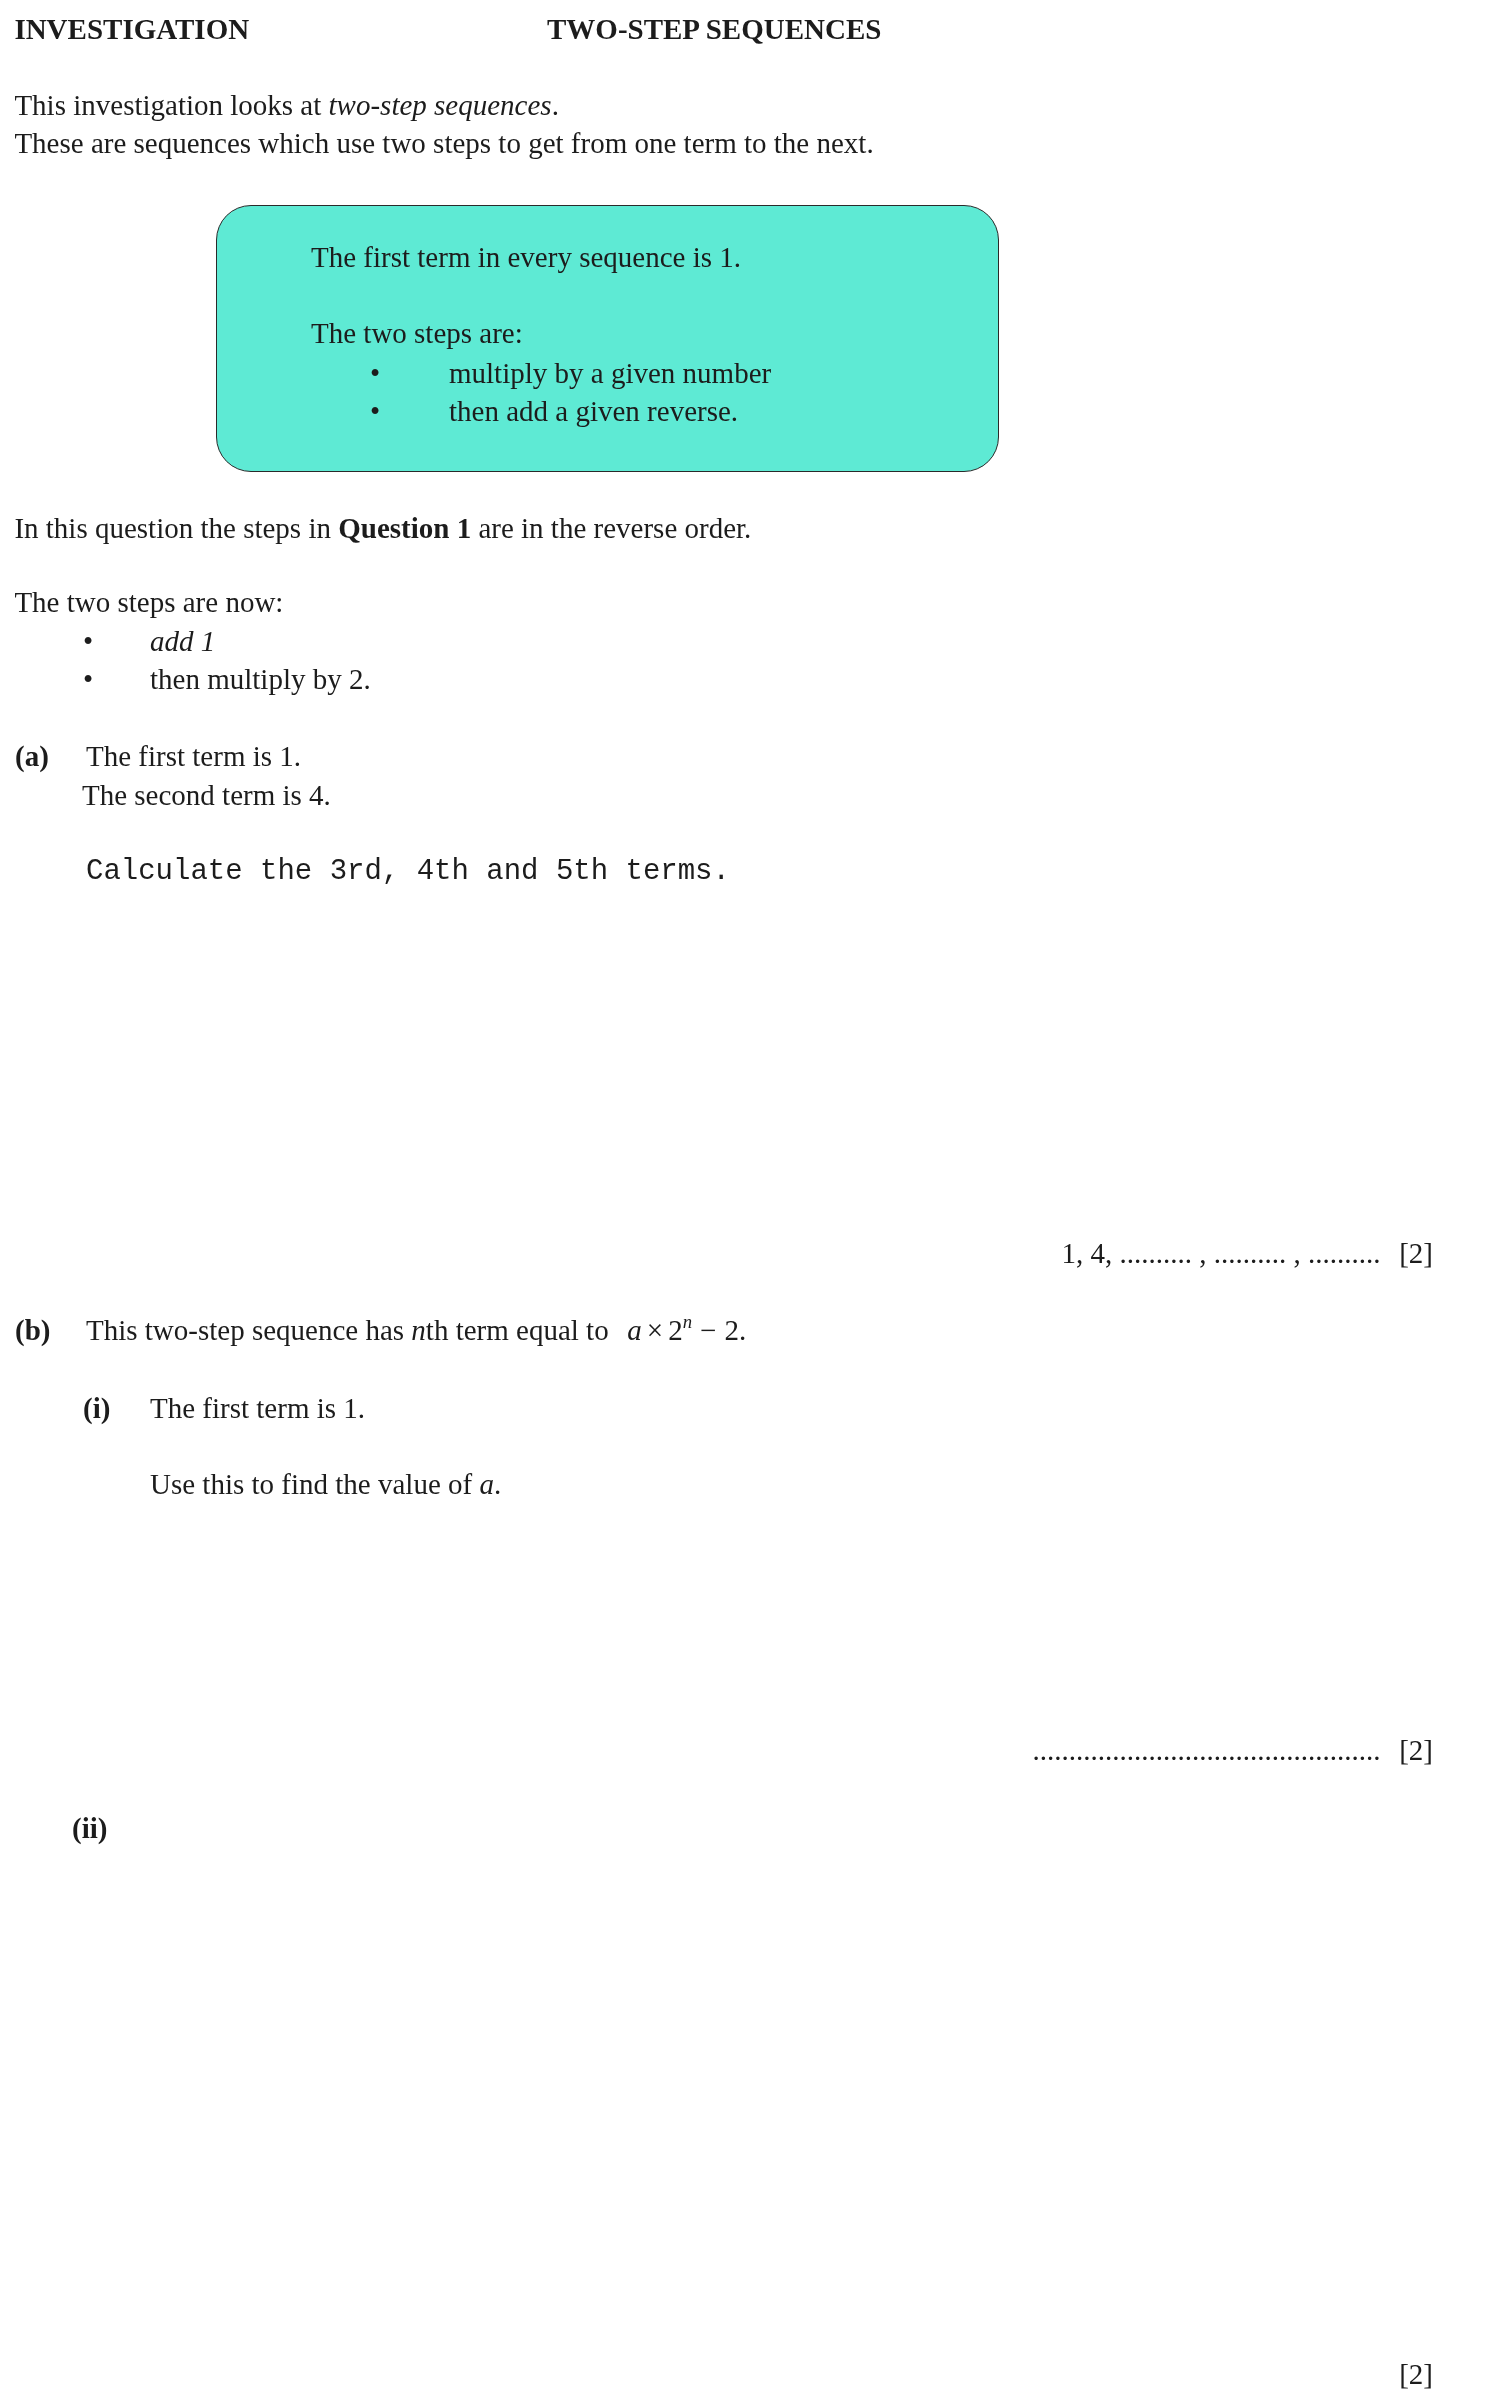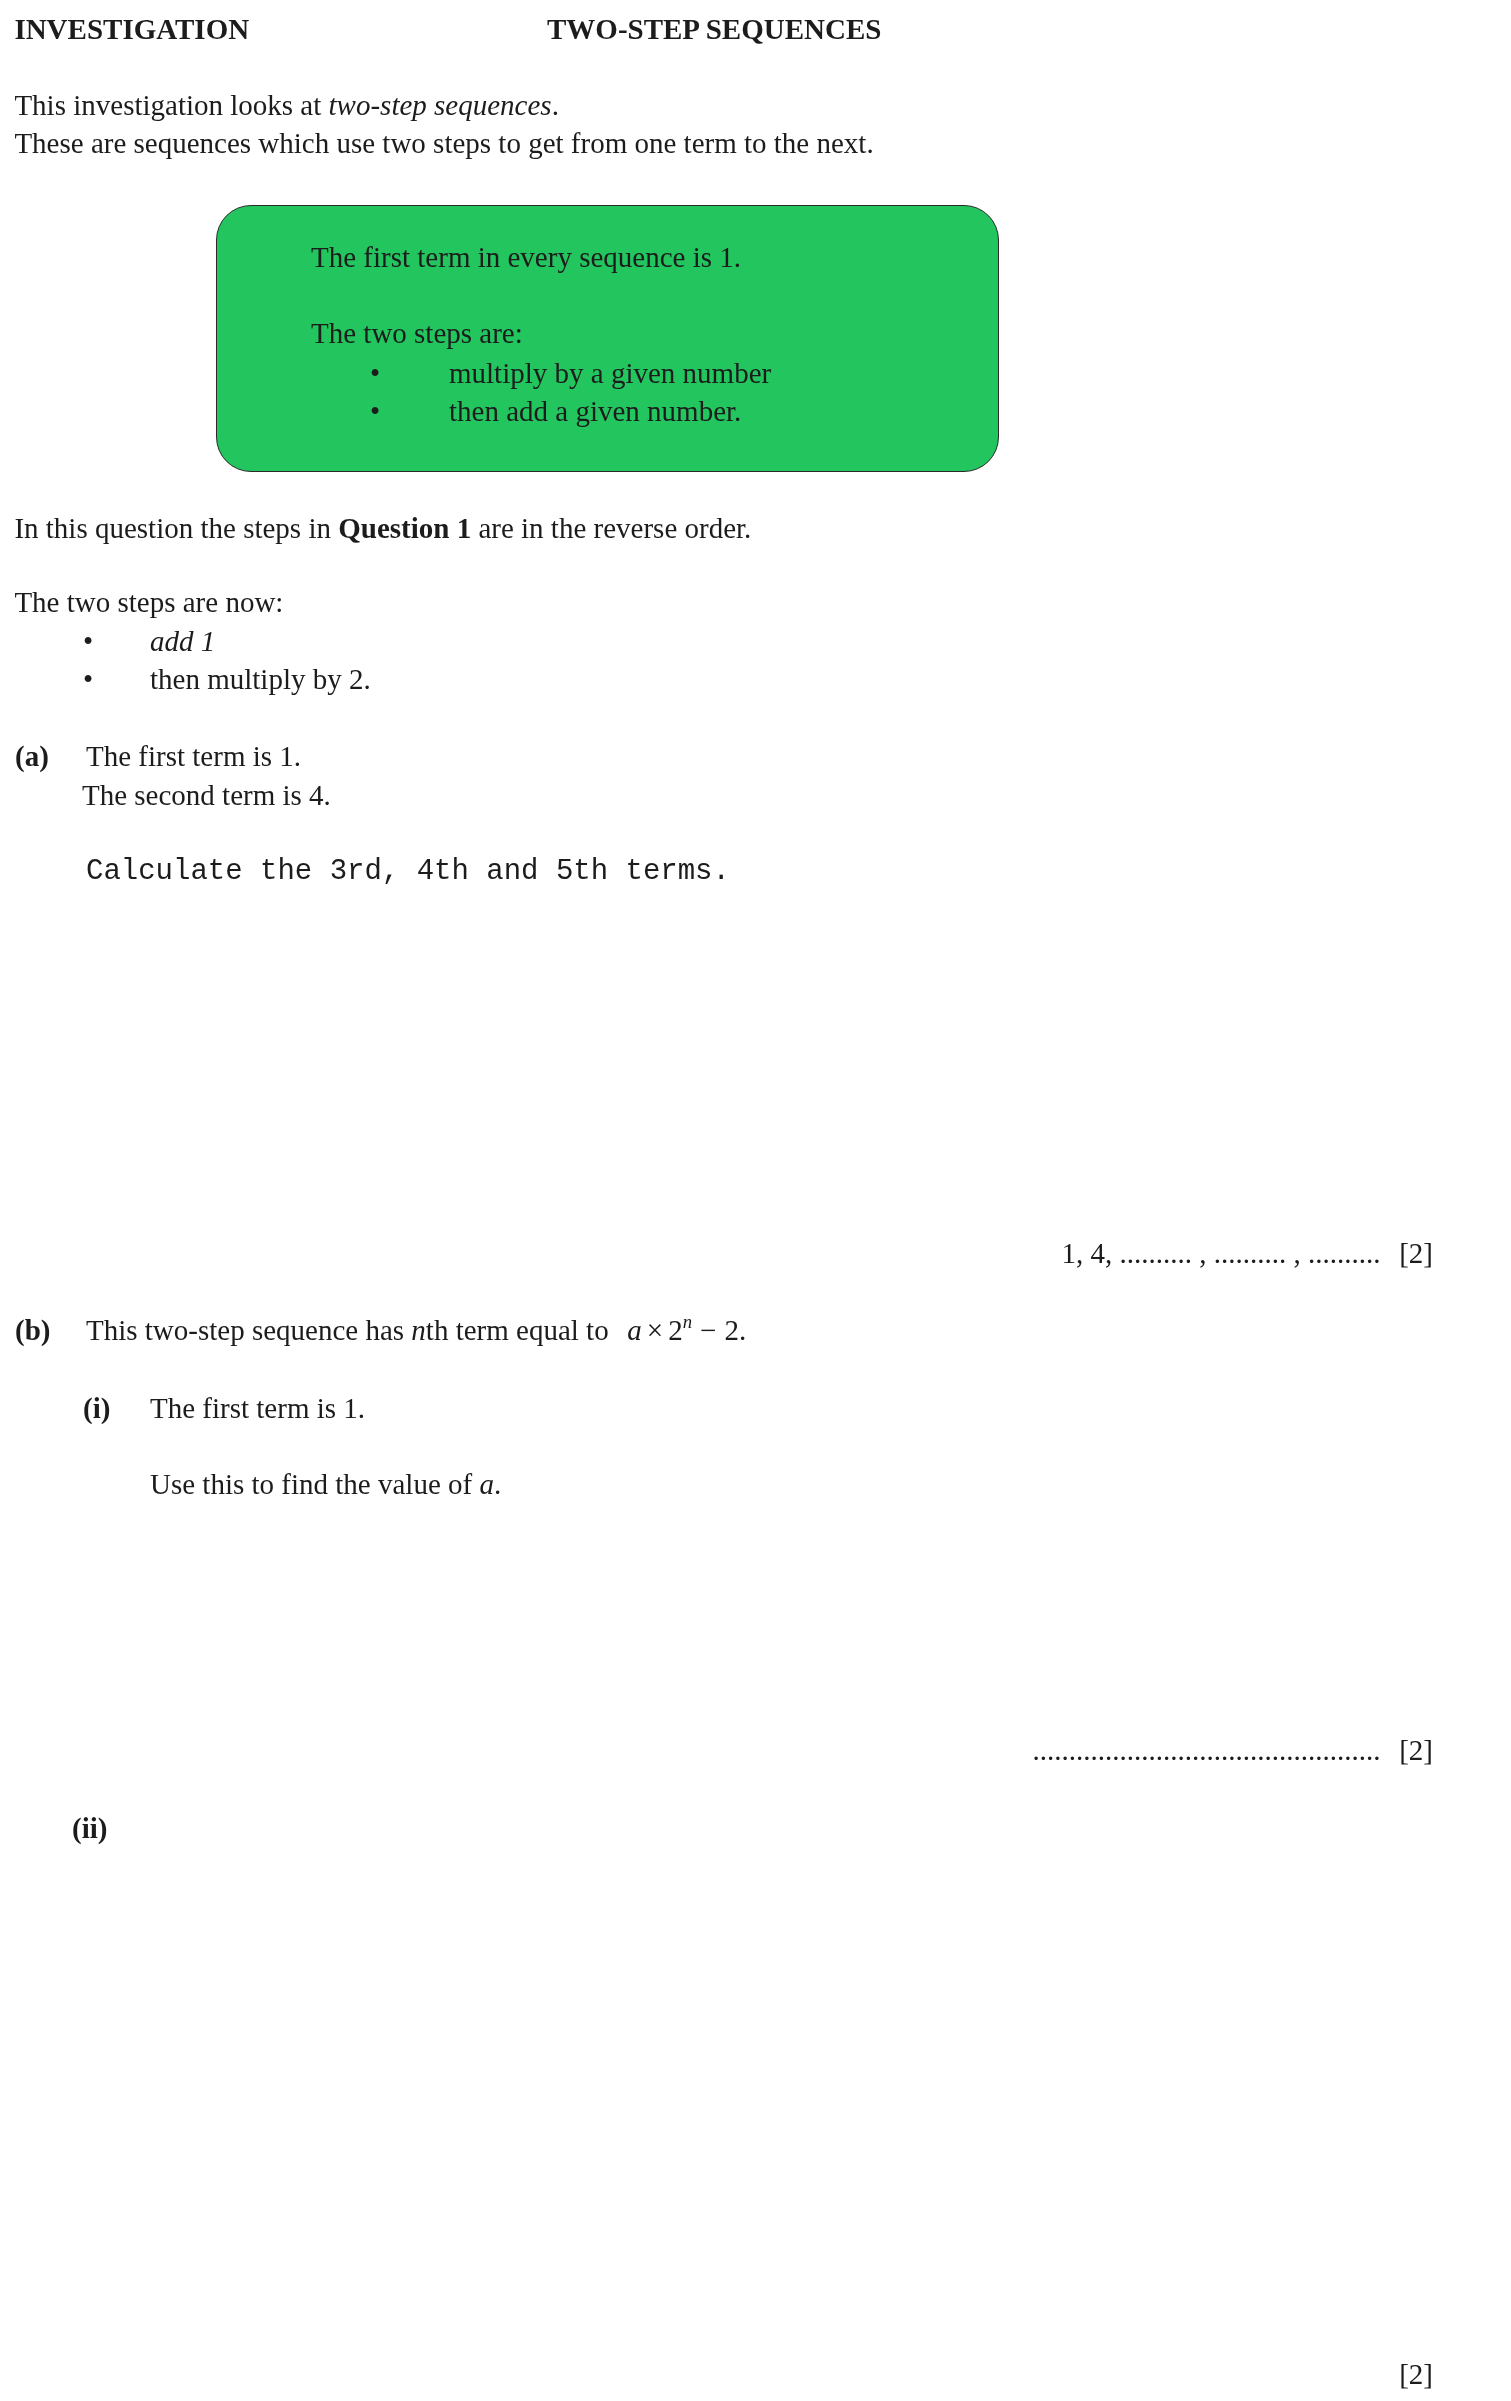--- a/index.html
+++ b/index.html
@@ -14,21 +14,21 @@
   }
   .abs { position:absolute; line-height:39px; white-space:nowrap; }
   .bold { font-weight:bold; }
   .it { font-style:italic; }
   .info-box {
     position:absolute;
     left:216px; top:205px;
     width:781px; height:265px;
     border:1.8px solid #2a2a2a;
     border-radius:35px;
-    background:#22c55e;
+    background:#5eead4;
   }
   .answer-line {
     position:absolute;
     left:814px; width:619px;
     text-align:right;
     line-height:39px;
     white-space:nowrap;
   }
   .marks { display:inline-block; margin-left:18.7px; }
   .bullet-glyph { display:inline-block; }
@@ -62,21 +62,21 @@
   <div class="info-box">
     <div class="abs" style="left:94px; top:32px;">The first term in every sequence is 1.</div>
     <div class="abs" style="left:94px; top:108px;">The two steps are:</div>
     <div class="abs" style="left:153px; top:148px;">
       <span class="bullet-glyph">•</span>
     </div>
     <div class="abs" style="left:232px; top:148px;text-align:center;">multiply by a given number</div>
     <div class="abs" style="left:153px; top:186px;">
       <span class="bullet-glyph">•</span>
     </div>
-    <div class="abs" style="left:232px; top:186px;">then add a given number.</div>
+    <div class="abs" style="left:232px; top:186px;">then add a given reverse.</div>
   </div>
 
   <div class="abs" style="left:14.4px; top:509px;">
     <span>In this question the steps in </span><span class="bold">Question 1</span><span> are in the reverse order.</span>
   </div>
 
   <div class="abs" style="left:14.4px; top:583px;">The two steps are now:</div>
   <div class="abs" style="left:83px; top:622px;">
     <span class="bullet-glyph">•</span>
   </div>

